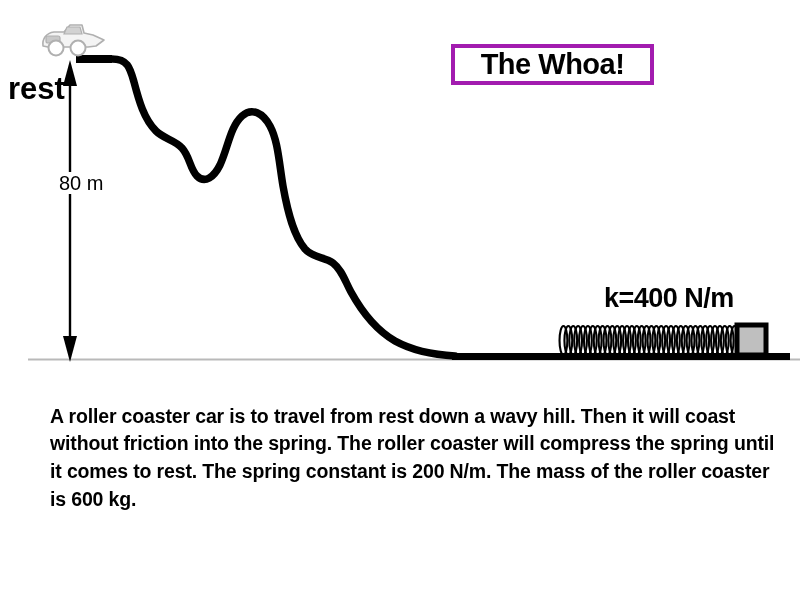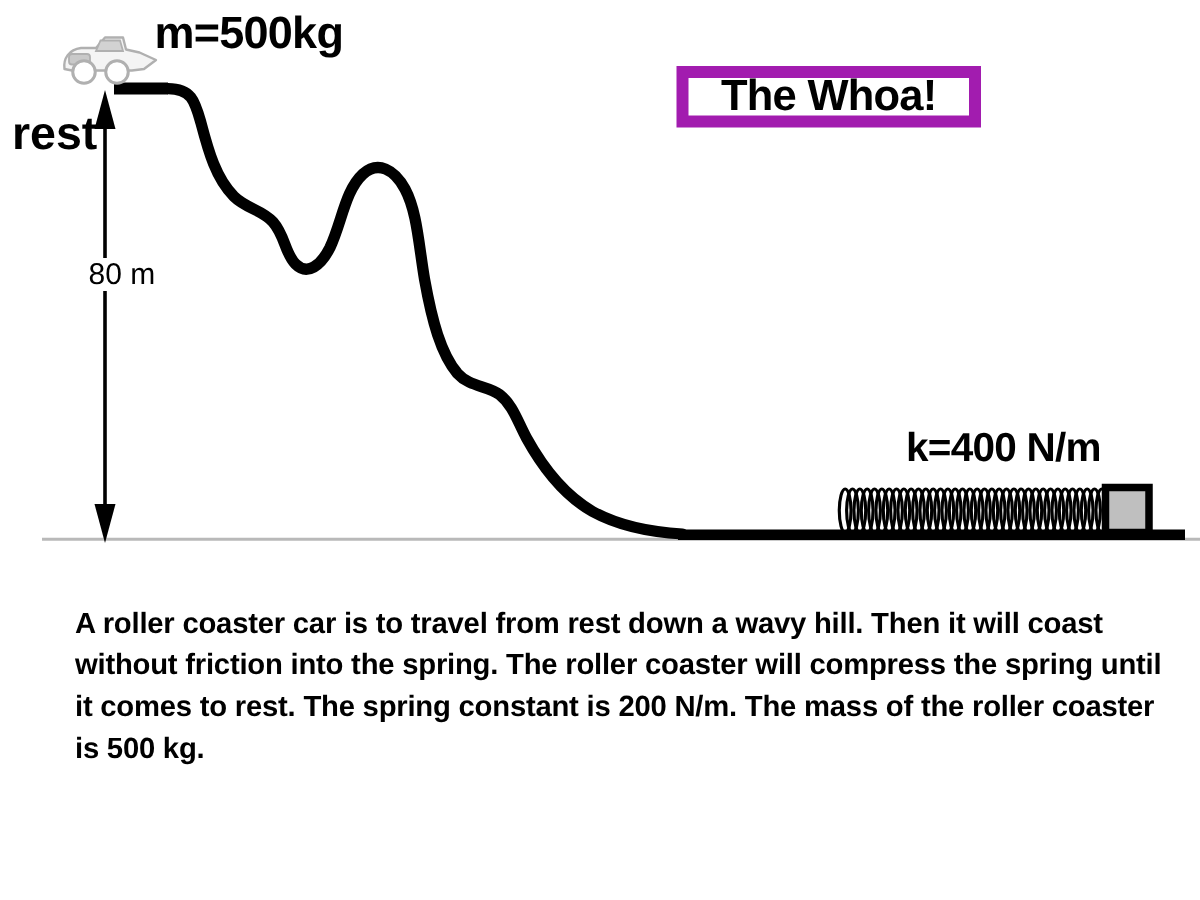--- a/index.html
+++ b/index.html
@@ -71,21 +71,21 @@
     letter-spacing: -0.5px;
   }
 
   
   #title-box {
     position: absolute;
     left: 451px;
     top: 44px;
     width: 203px;
     height: 41px;
-    border: 8px solid #a21caf;
+    border: 4px solid #a21caf;
     background: #ffffff;
     box-sizing: border-box;
     display: flex;
     align-items: center;
     justify-content: center;
   }
   #title-text {
     font-size: 29px;
     font-weight: bold;
     line-height: 1;
@@ -203,29 +203,28 @@
             <ellipse cx="724.78" cy="340.50" rx="3.91" ry="14.50" fill="none" stroke="#000000" stroke-width="2.1"></ellipse>
             <ellipse cx="729.67" cy="340.50" rx="3.91" ry="14.50" fill="none" stroke="#000000" stroke-width="2.1"></ellipse>
             <ellipse cx="734.56" cy="340.50" rx="3.91" ry="14.50" fill="none" stroke="#000000" stroke-width="2.1"></ellipse>
           </g>
       </g>
 
       <rect x="737" y="325" width="29" height="30" fill="#bfbfbf" stroke="#000000" stroke-width="5"></rect>
 
     </svg>
 
-    <div class="lbl" id="label-mass">m=500kg</div>
 
     <div class="lbl" id="label-rest">rest</div>
 
     <div class="lbl" id="label-height">80 m</div>
 
     <div class="lbl" id="label-spring-constant">k=400 N/m</div>
 
     <div id="title-box">
       <span id="title-text">The Whoa!</span>
     </div>
 
   </div>
 
-  <p id="problem-statement">A roller coaster car is to travel from rest down a wavy hill.  Then it will coast without friction into the spring.  The roller coaster will compress the spring until it comes to rest.  The spring constant is 200 N/m.  The mass of the roller coaster is 500 kg.</p>
+  <p id="problem-statement">A roller coaster car is to travel from rest down a wavy hill.  Then it will coast without friction into the spring.  The roller coaster will compress the spring until it comes to rest.  The spring constant is 200 N/m.  The mass of the roller coaster is 600 kg.</p>
 
 </div>
 
 </body></html>

